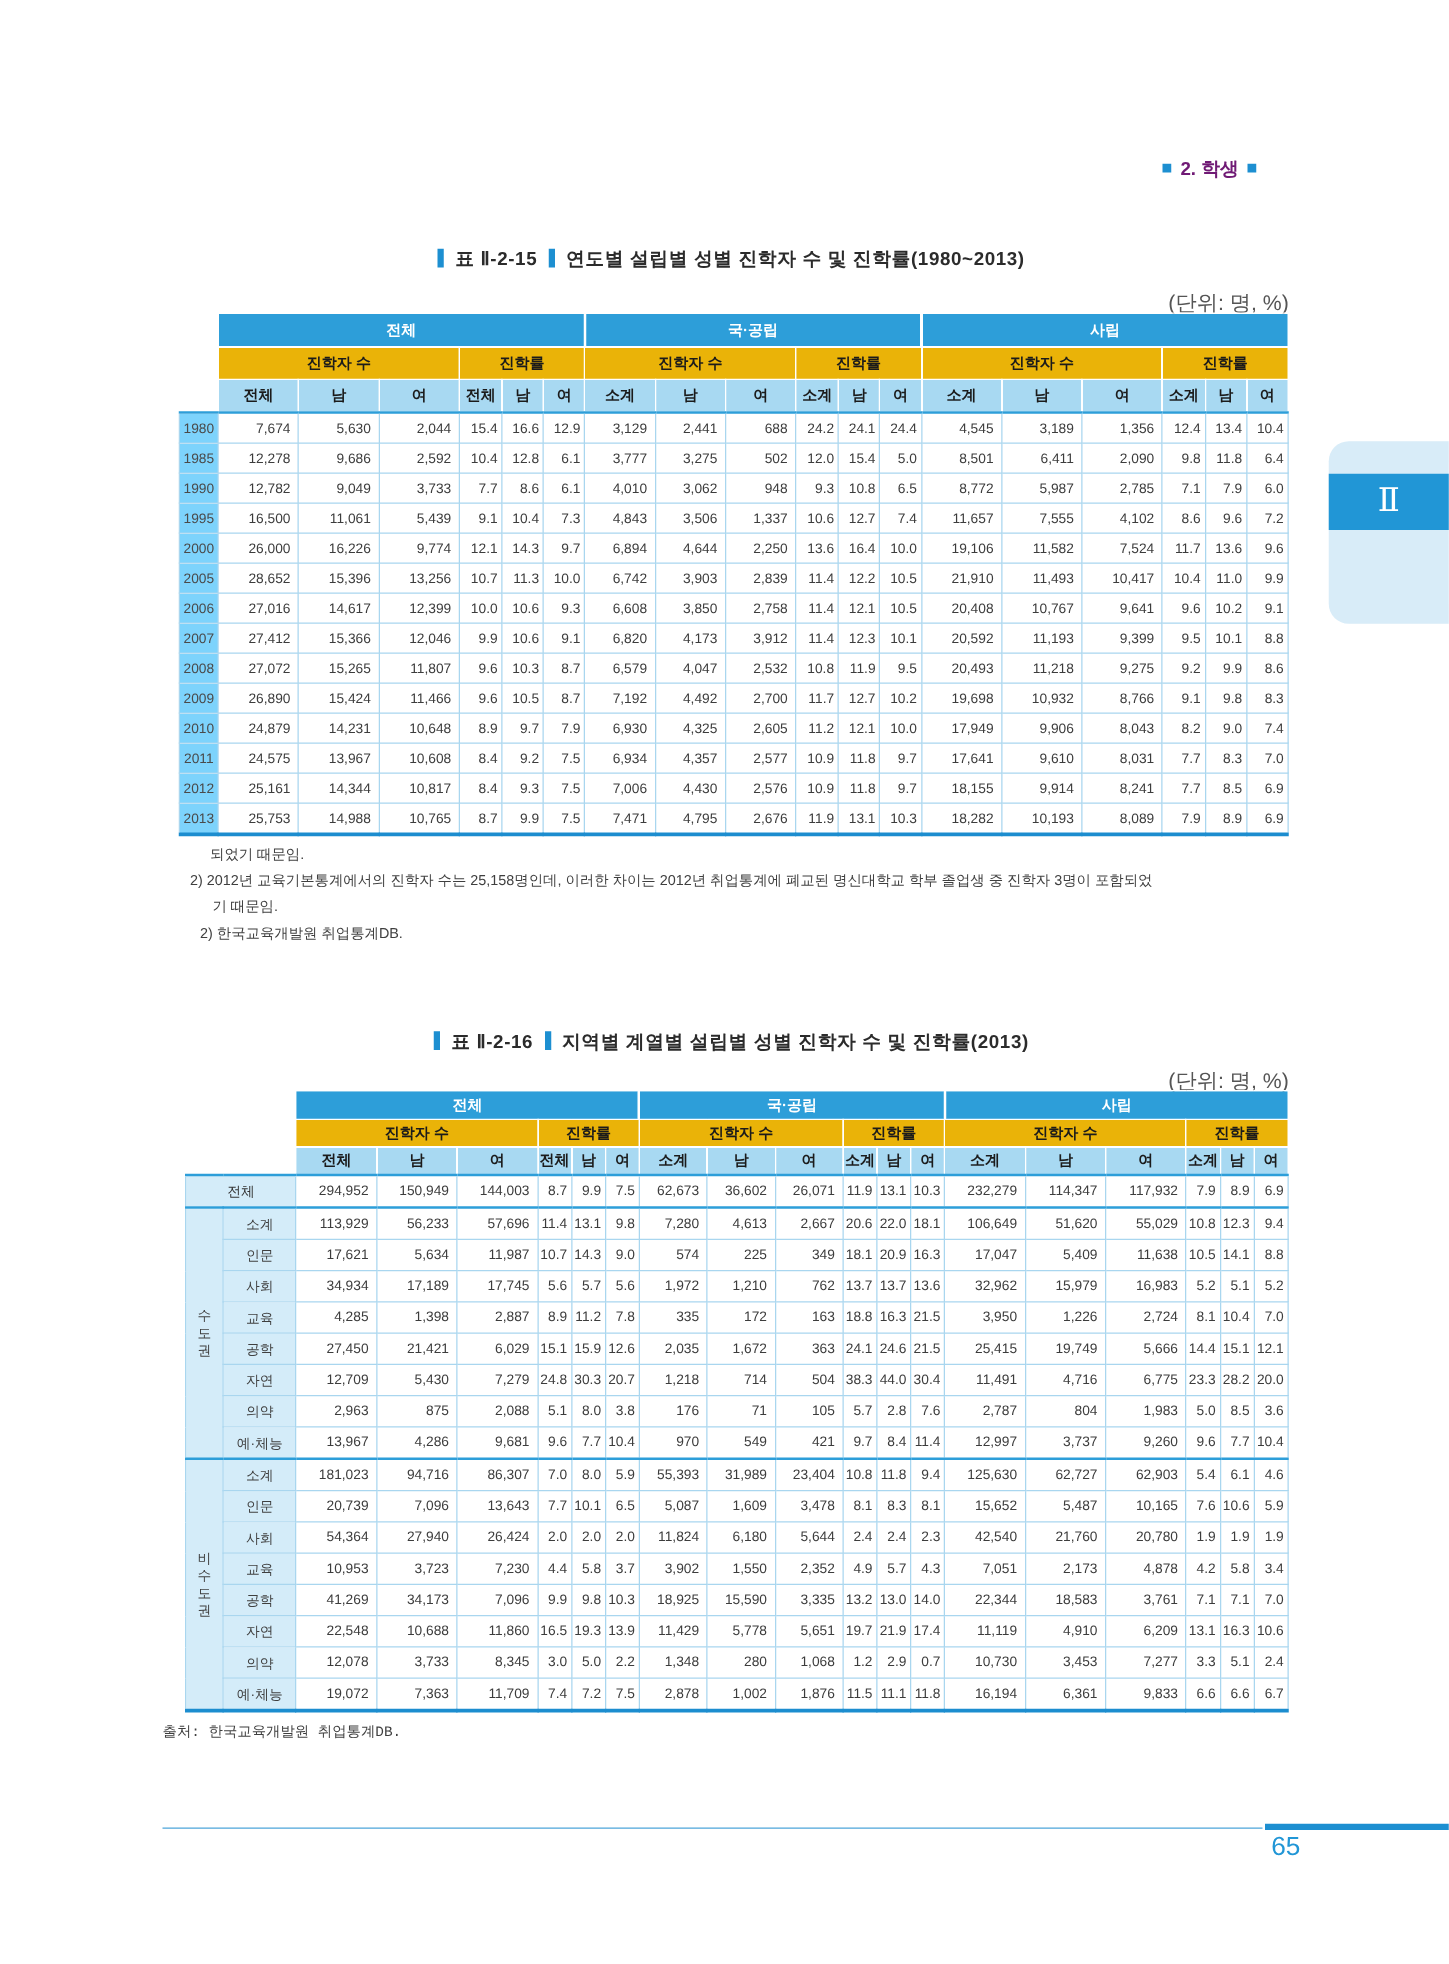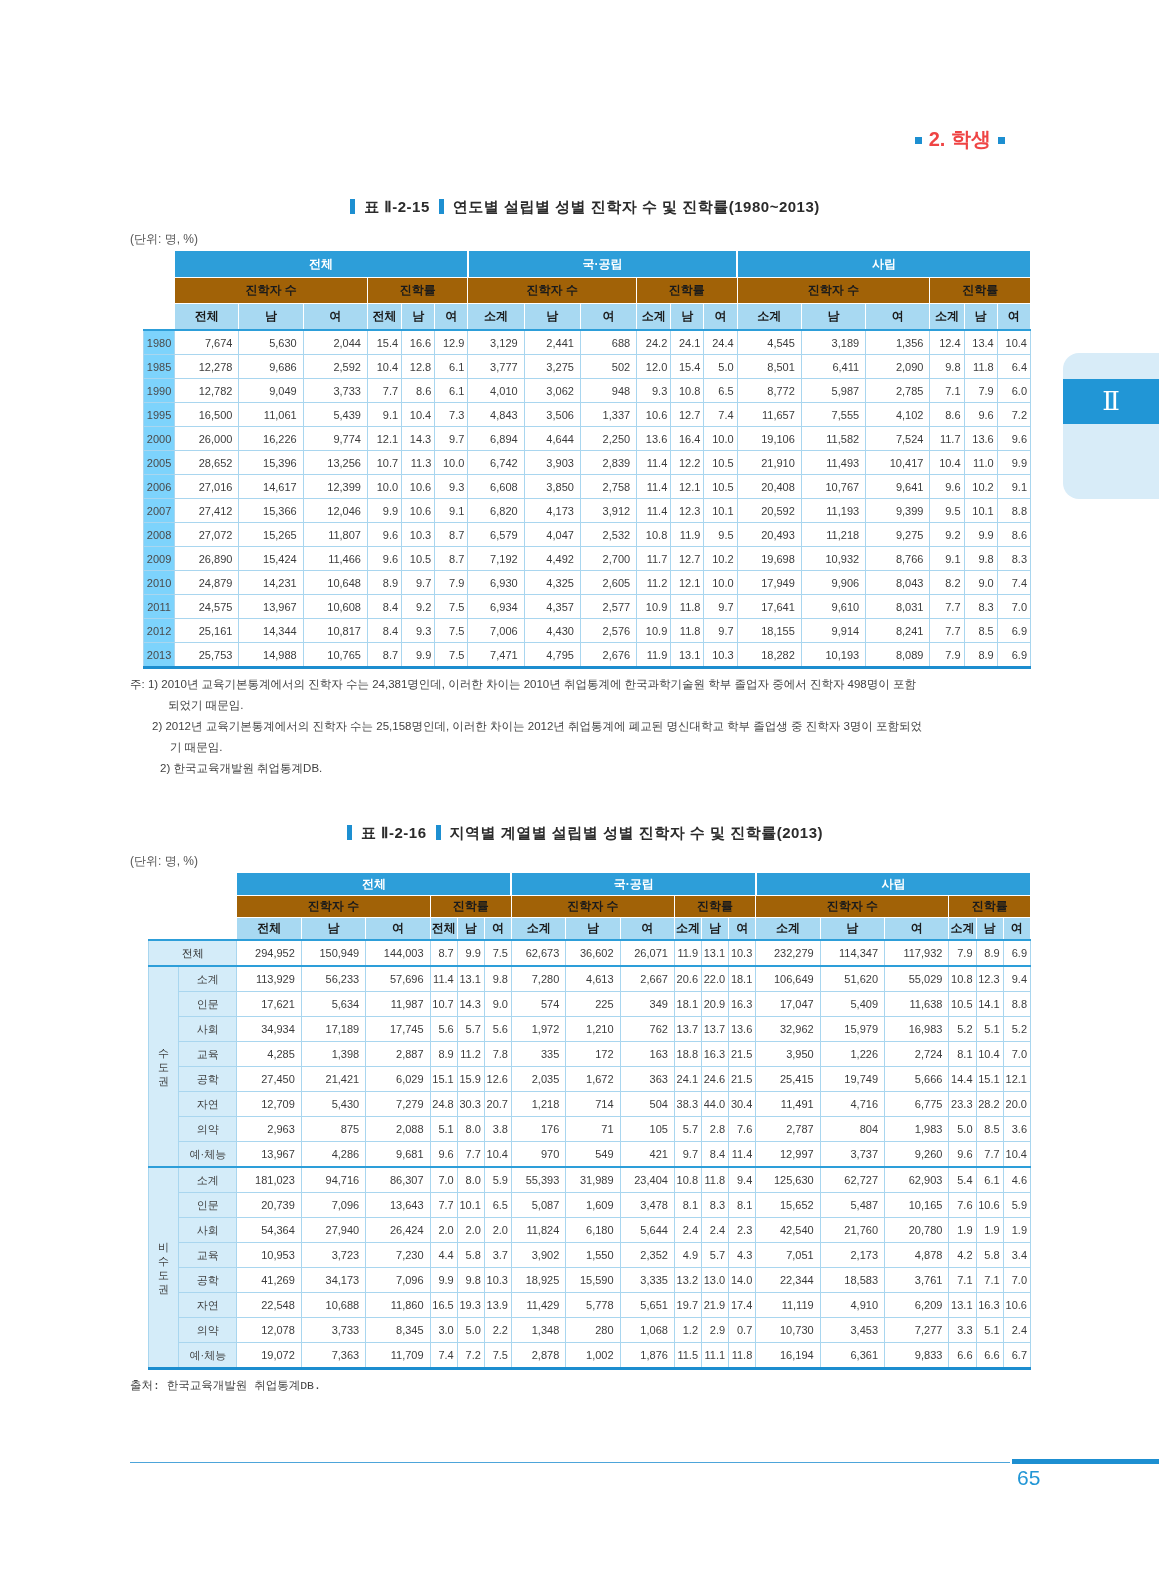--- a/index.html
+++ b/index.html
@@ -3,42 +3,42 @@
 <meta charset="utf-8">
 <style>
   html,body{margin:0;padding:0;}
   body{
     width:1159px;height:1571px;background:#ffffff;position:relative;overflow:hidden;
     font-family:"Liberation Sans", sans-serif;
   }
   .abs{position:absolute;}
 
   
-  #runhead{top:126px;right:147px;font-size:20px;font-weight:bold;color:#ef4444;}
+  #runhead{top:126px;right:147px;font-size:15px;font-weight:bold;color:#701a75;}
   .sq{display:inline-block;width:7px;height:7px;background:#1d8fd1;margin:0 7px;vertical-align:2px;}
 
   
   .tbl-title{left:130px;width:901px;text-align:center;font-size:15px;font-weight:bold;color:#2b2b2b;letter-spacing:.5px;}
   .bar{display:inline-block;width:5px;height:15px;background:#1d8fd1;vertical-align:-2px;margin:0 9px;}
-  .unit{left:130px;width:901px;text-align:left;font-size:12px;color:#555;}
+  .unit{left:130px;width:901px;text-align:right;font-size:17px;color:#555;}
 
   
   table{border-collapse:collapse;table-layout:fixed;border-bottom:3px solid #1c8dcf;}
   th,td{overflow:hidden;white-space:nowrap;padding:0;}
   thead th{font-size:12px;font-weight:bold;border:1px solid #ffffff;}
   #t1 thead tr:nth-child(1) th{height:26px;}
   #t1 thead tr:nth-child(2) th{height:25px;}
   #t1 thead tr:nth-child(3) th{height:25px;}
   #t2 thead tr:nth-child(1) th{height:22px;}
   #t2 thead tr:nth-child(2) th{height:21px;}
   #t2 thead tr:nth-child(3) th{height:21px;}
   th.corner{background:#ffffff;border:0;}
   th.band{background:#2d9ed9;color:#ffffff;}
   th.band + th.band{border-left:2px solid #ffffff;}
-  th.sub{background:#a16207;color:#1b1b1b;}
+  th.sub{background:#eab308;color:#1b1b1b;}
   th.leaf{background:#a8d9f2;color:#1b1b1b;}
   tbody th,tbody td{border:1px solid #a9d6ef;font-size:11px;}
   #t1 tbody th,#t1 tbody td{height:23px;}
   #t2 tbody th,#t2 tbody td{height:24px;}
   tbody tr:first-child > th,tbody tr:first-child > td{border-top:2px solid #2d9ed9;}
   tr.sep-top > *{border-top:2px solid #2d9ed9;}
   tr.total-row > *{border-bottom:2px solid #2d9ed9;}
   td.num{text-align:right;padding-right:6px;color:#3c3c3c;}
   td.rate{text-align:right;padding-right:3px;color:#3c3c3c;}
   th.ylab{background:#7dd3fc;color:#4a4a4a;font-weight:normal;text-align:center;font-size:11px;}
@@ -428,21 +428,20 @@
           <td class="num">8,089</td>
           <td class="rate">7.9</td>
           <td class="rate">8.9</td>
           <td class="rate">6.9</td>
         </tr>
       </tbody>
   </table>
 </div>
 
 <div class="abs" id="notes1">
-    <div class="note-line" style="padding-left: 0px;">주: 1) 2010년 교육기본통계에서의 진학자 수는 24,381명인데, 이러한 차이는 2010년 취업통계에 한국과학기술원 학부 졸업자 중에서 진학자 498명이 포함</div>
     <div class="note-line" style="padding-left: 38px;">되었기 때문임.</div>
     <div class="note-line" style="padding-left: 22px;">2) 2012년 교육기본통계에서의 진학자 수는 25,158명인데, 이러한 차이는 2012년 취업통계에 폐교된 명신대학교 학부 졸업생 중 진학자 3명이 포함되었</div>
     <div class="note-line" style="padding-left: 40px;">기 때문임.</div>
     <div class="note-line" style="padding-left: 30px;">2) 한국교육개발원 취업통계DB.</div>
   </div>
 
 <div class="abs tbl-title" style="top:824px;">
   <span class="bar"></span><span>표  Ⅱ-2-16</span><span class="bar"></span><span>지역별 계열별 설립별 성별 진학자 수 및 진학률(2013)</span>
 </div>
 <div class="abs unit" style="top:853px;">(단위: 명, %)</div>

